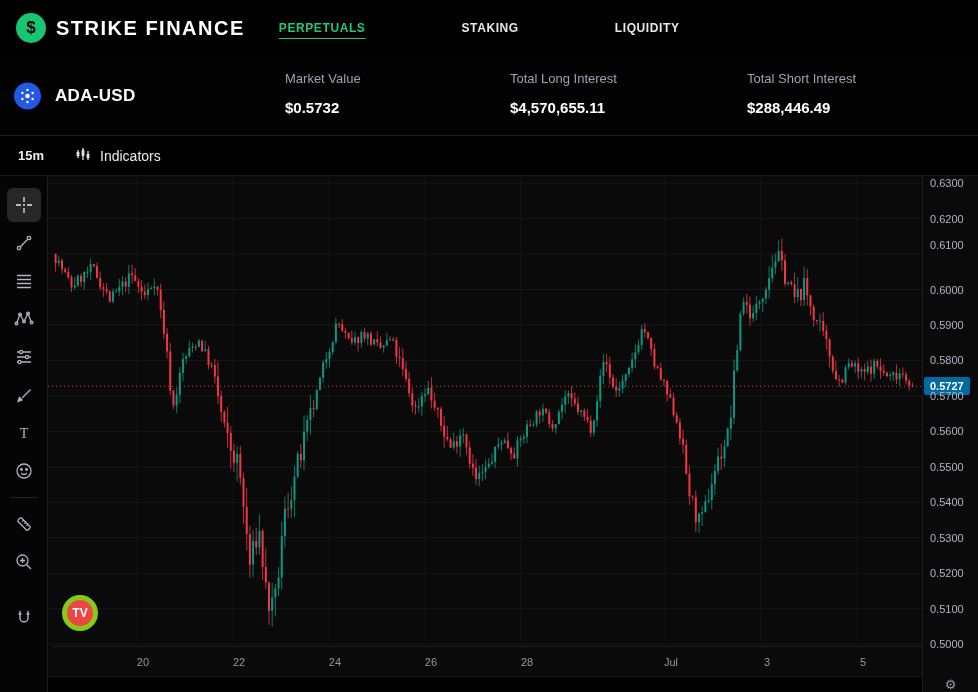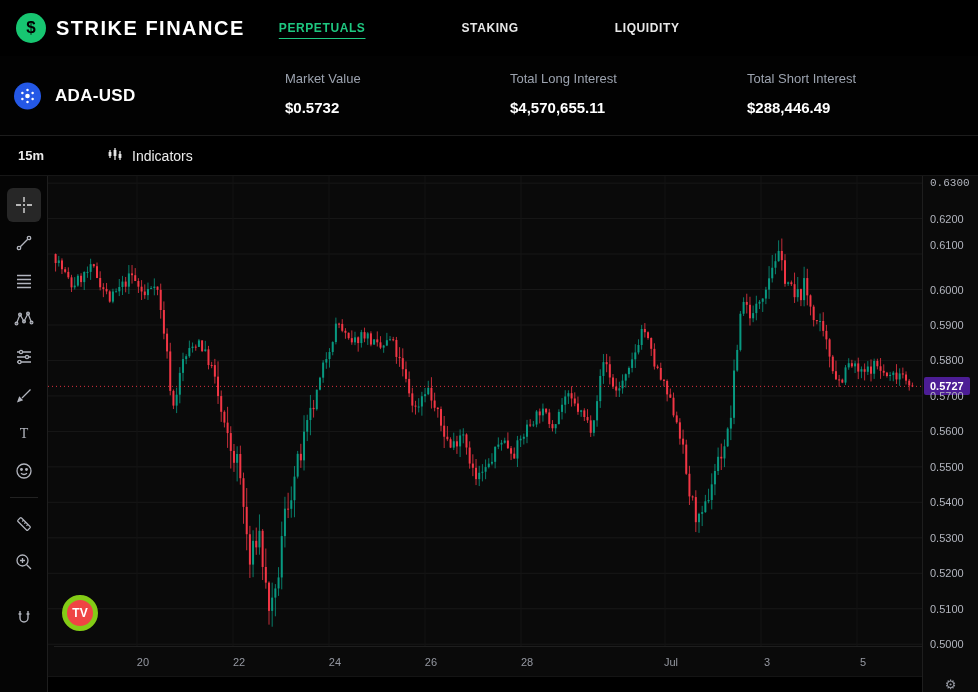--- a/index.html
+++ b/index.html
@@ -24,21 +24,21 @@
   .coin-icon { width:27px; height:27px; border-radius:50%; background:#2458e6;
     display:flex; align-items:center; justify-content:center; }
   .symbol { font-size:17px; font-weight:600; letter-spacing:.3px; }
   .stat { position:absolute; top:15px; }
   .stat .l { font-size:13px; color:#9ca3af; }
   .stat .v { font-size:15px; font-weight:700; margin-top:13px; }
   .stat.s0 { left:285px; } .stat.s1 { left:510px; } .stat.s2 { left:747px; }
 
   
   .chart-toolbar { height:40px; flex:0 0 40px; display:flex; align-items:center; background:#000;
-    border-bottom:1px solid #161616;gap:32px; }
+    border-bottom:1px solid #161616; }
   .tf { margin-left:10px; font-size:13px; font-weight:600; color:#ececec; padding:4px 8px; cursor:pointer; }
   .indicators { display:flex; align-items:center; gap:8px; margin-left:22px; font-size:14px;
     color:#ececec; cursor:pointer; }
 
   
   .chart-region { flex:1; display:flex; position:relative; background:#0a0a0a; min-height:0; }
   .draw-tools { width:48px; flex:0 0 48px; background:#050505; border-right:1px solid #1e1e1e;
     display:flex; flex-direction:column; align-items:center; padding-top:12px; gap:4px; }
   .tool { width:34px; height:34px; border-radius:6px; display:flex; align-items:center;
     justify-content:center; color:#b2b5be; cursor:pointer; }
@@ -54,21 +54,21 @@
     font-size:11px; color:#9598a1; }
   .bottom-strip { position:absolute; left:0; right:0; top:500px; height:16px; background:#000;
     border-top:1px solid #141414; }
   .tv-logo { position:absolute; left:14px; top:419px; width:36px; height:36px; border-radius:50%;
     background:#ef4444; border:5px solid #84cc16; display:flex; align-items:center;
     justify-content:center; font-weight:800; font-size:12px; color:#fff; cursor:pointer; }
 
   .price-axis { width:56px; flex:0 0 56px; position:relative; background:#0a0a0a;
     border-left:1px solid #1e1e1e; }
   .yl { position:absolute; left:7px; transform:translateY(-50%); font-size:11px; color:#b2b5be; }
-  .price-tag { position:absolute; left:1px; transform:translateY(-50%); background:#4c1d95;
+  .price-tag { position:absolute; left:1px; transform:translateY(-50%); background:#0369a1;
     color:#fff; font-size:11px; font-weight:600; padding:3px 6px; border-radius:2px; }
   .axis-gear { position:absolute; bottom:0px; left:50%; transform:translateX(-50%);
     color:#9598a1; font-size:13px; cursor:pointer; }
 </style>
 </head>
 <body>
 
 <div class="app">
 
   <header>
@@ -786,21 +786,21 @@
           <div class="xl" style="left: 616.957px;">Jul</div>
           <div class="xl" style="left: 713.009px;">3</div>
           <div class="xl" style="left: 808.974px;">5</div>
         </div>
       <div class="bottom-strip"></div>
     </div>
 
     <div class="price-axis">
       <div class="price-tag" style="top: 210.347px;">0.5727</div>
       <div class="axis-gear">⚙</div>
-    <div class="yl" style="top: 7.09434px; font-family: Liberation Mono, monospace;">0.6300</div>
+    <div class="yl" style="top: 7.09434px;">0.6300</div>
         <div class="yl" style="top: 42.566px;">0.6200</div>
         <div class="yl" style="top: 69px;">0.6100</div>
         <div class="yl" style="top: 113.509px;">0.6000</div>
         <div class="yl" style="top: 148.981px; text-align: right;">0.5900</div>
         <div class="yl" style="top: 184.453px;">0.5800</div>
         <div class="yl" style="top: 219.925px;">0.5700</div>
         <div class="yl" style="top: 255.396px;">0.5600</div>
         <div class="yl" style="top: 290.868px;">0.5500</div>
         <div class="yl" style="top: 326.34px;">0.5400</div>
         <div class="yl" style="top: 361.811px;">0.5300</div>

